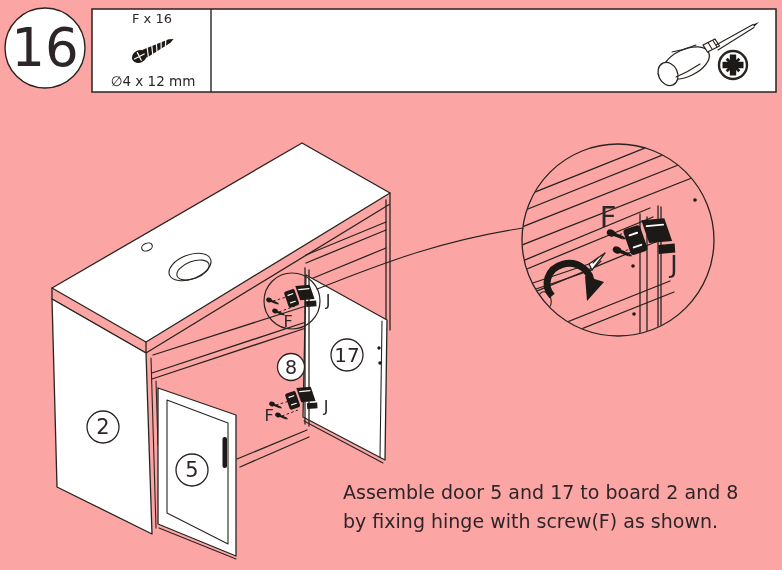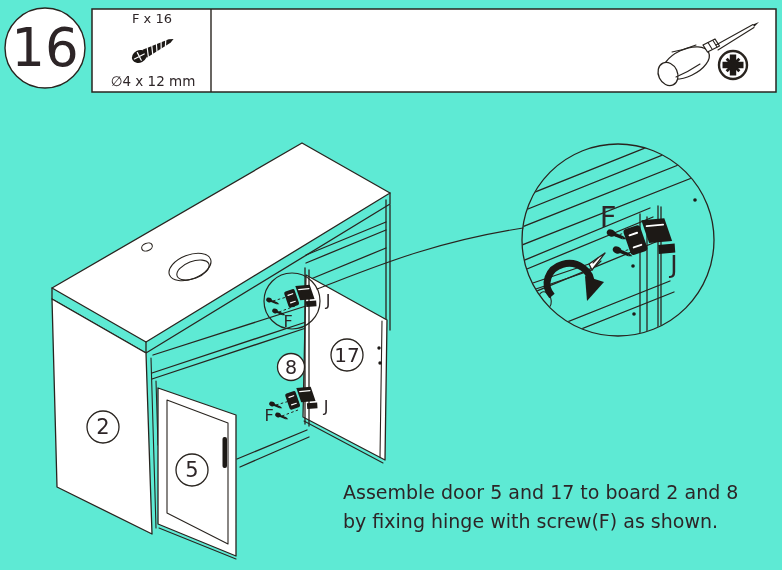--- a/index.html
+++ b/index.html
@@ -1,16 +1,16 @@
 <!DOCTYPE html>
 <html><head>
 <meta charset="utf-8">
 <style>
   html,body{margin:0;padding:0;background:#ffffff;}
-  .page{position:relative;width:782px;height:570px;background:#5eead4;overflow:hidden;
+  .page{position:relative;width:782px;height:570px;background:#fca5a5;overflow:hidden;
         font-family:"DejaVu Sans", sans-serif;}
   svg{display:block}
   svg text{font-family:"DejaVu Sans", sans-serif; fill:#2d2527;}
   .ln{fill:none;stroke:#29241f;stroke-width:1.3;stroke-linecap:round;stroke-linejoin:round;}
   .lnthin{fill:none;stroke:#29241f;stroke-width:1.1;stroke-linecap:round;stroke-linejoin:round;}
   .whiteface{fill:#ffffff;stroke:#29241f;stroke-width:1.3;stroke-linejoin:round;}
   .blk{fill:#1d1916;stroke:none;}
   .wht{stroke:#ffffff;stroke-width:1.2;fill:none;stroke-linecap:round;}
   .dash{fill:none;stroke:#29241f;stroke-width:1;stroke-dasharray:2.6 2.3;}
   .lblcirc{fill:#ffffff;stroke:#29241f;stroke-width:1.3;}

